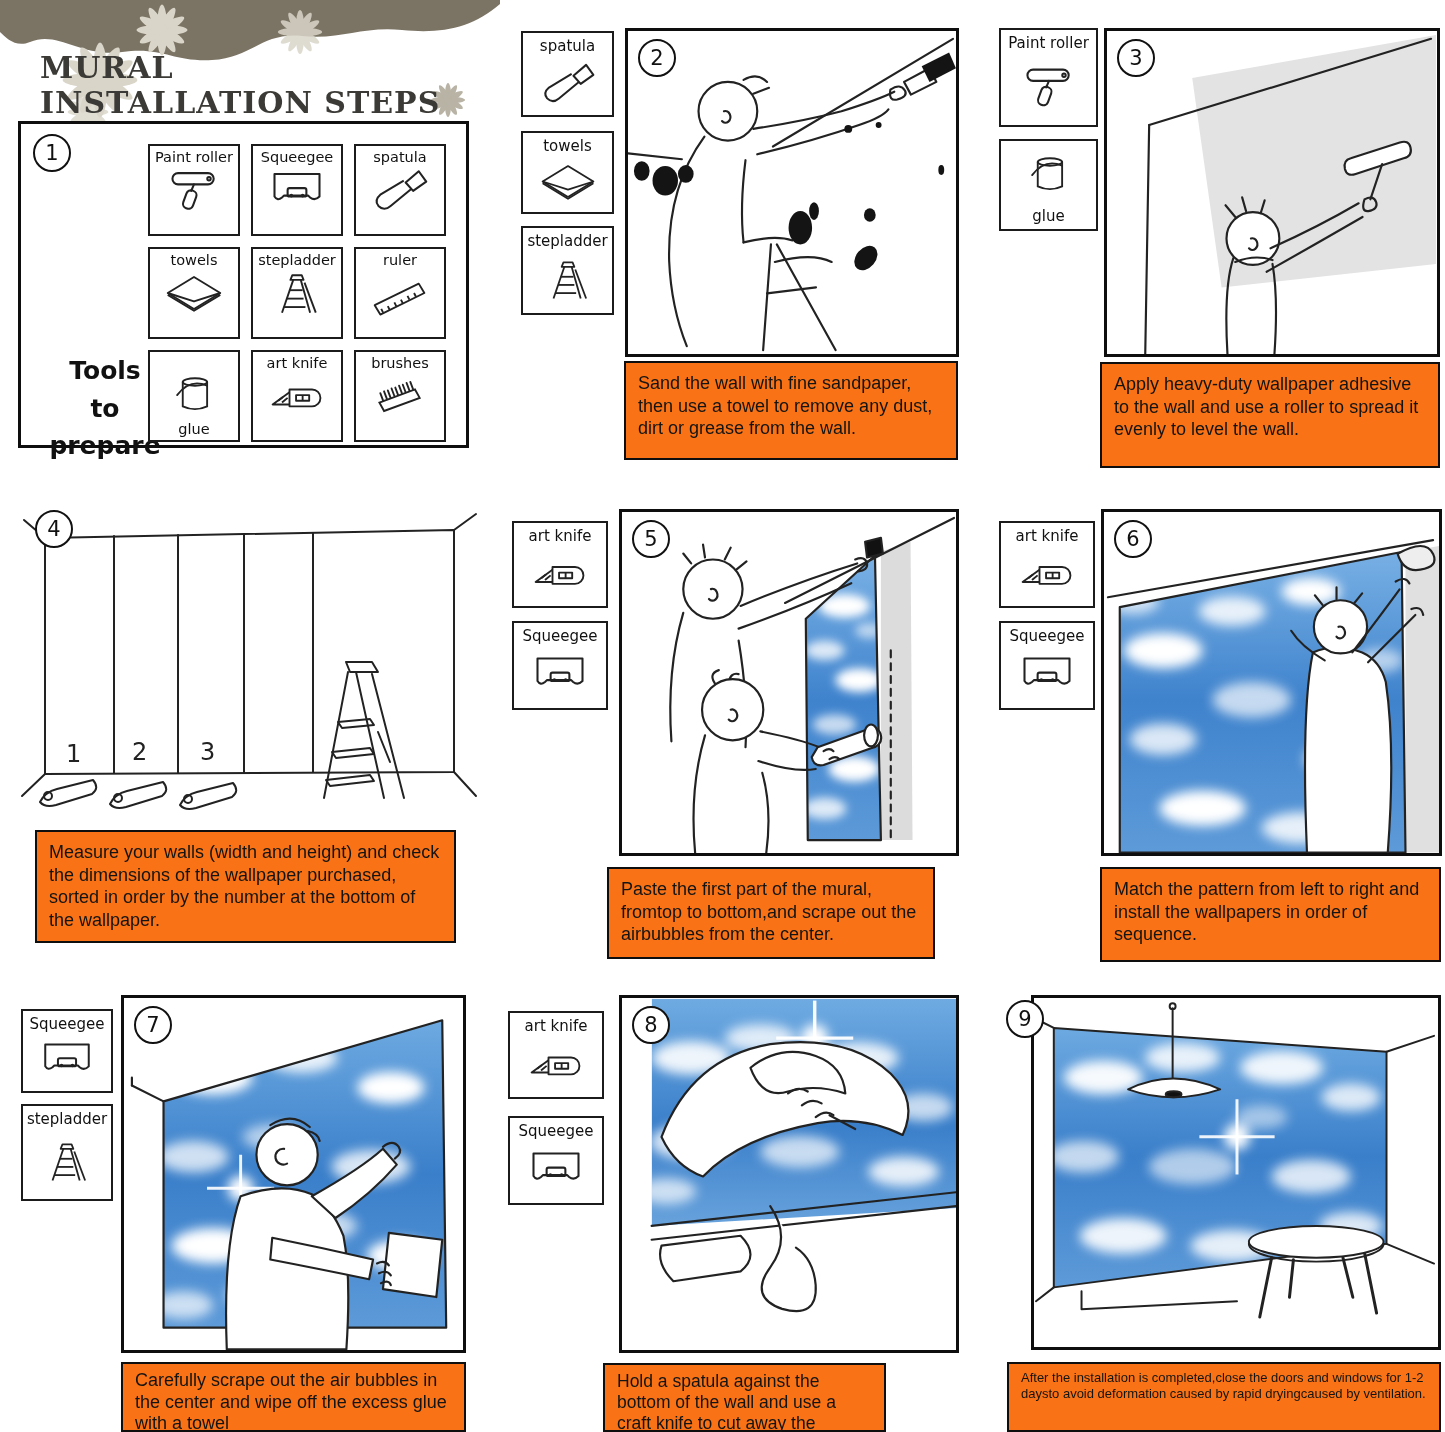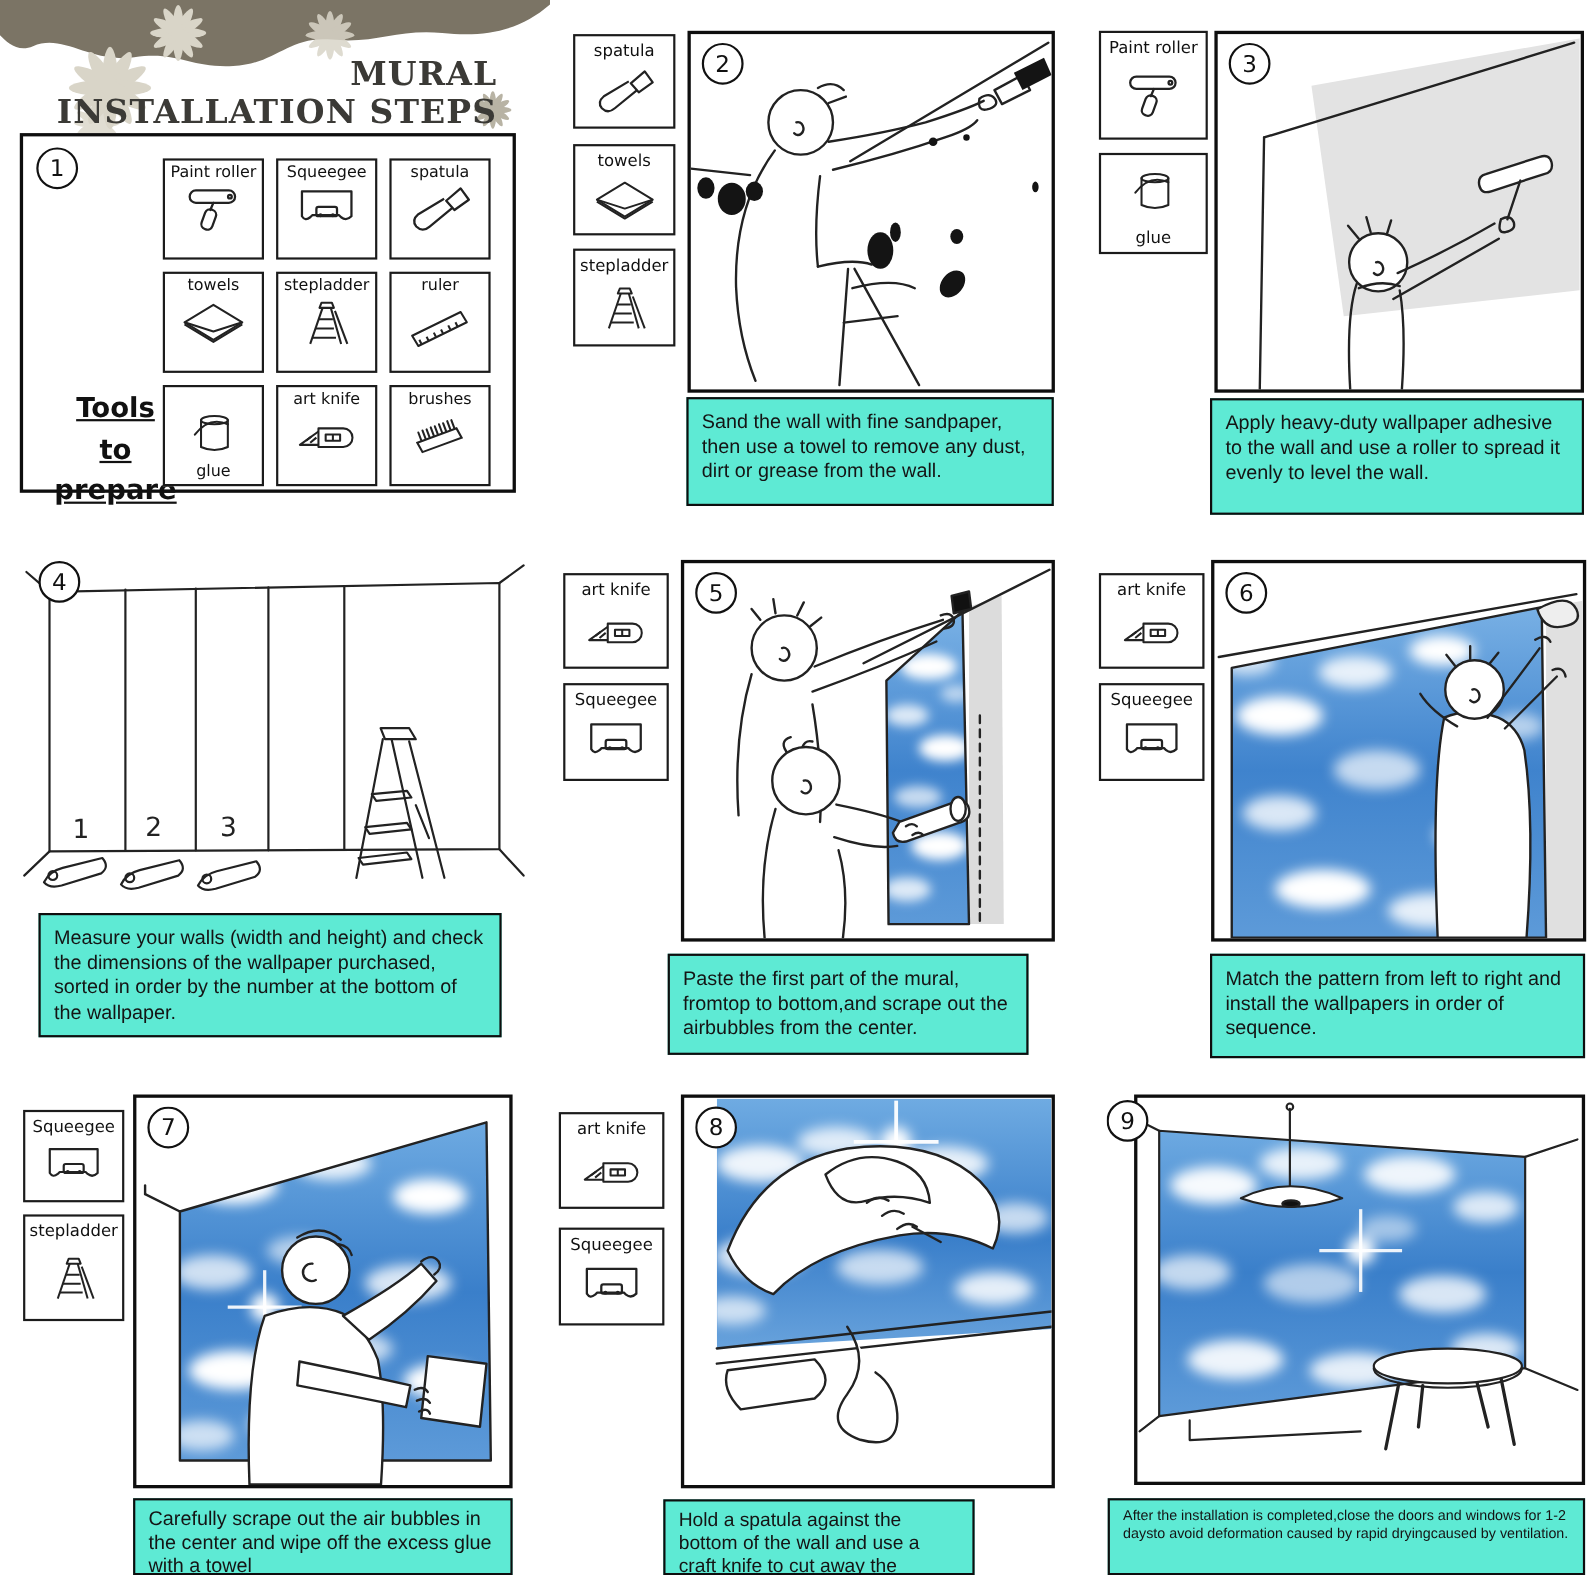--- a/index.html
+++ b/index.html
@@ -1,35 +1,35 @@
 <!DOCTYPE html>
 <html><head>
 <meta charset="utf-8">
 <style>
   html,body{margin:0;padding:0;background:#fff;}
   .stage{position:relative;width:1445px;height:1432px;background:#fff;overflow:hidden;
          font-family:"Liberation Sans",sans-serif;color:#111;}
   .abs{position:absolute;}
   .panel{position:absolute;border:3px solid #0e0e0e;background:#fff;box-sizing:border-box;}
   .panel svg.ill{position:absolute;left:0;top:0;width:100%;height:100%;}
-  .caption{position:absolute;border:2.5px solid #0e0e0e;background:#5eead4;box-sizing:border-box;
+  .caption{position:absolute;border:2.5px solid #0e0e0e;background:#f97316;box-sizing:border-box;
            padding:9px 12px;font-size:18px;line-height:1.26;color:#141414;}
   .circ{position:absolute;width:34px;height:34px;border:2.2px solid #111;border-radius:50%;
         background:#fff;display:flex;align-items:center;justify-content:center;
         font-family:"DejaVu Sans",sans-serif;font-size:21px;z-index:5;}
   .toolbox{position:absolute;border:2.2px solid #1b1b1b;background:#fff;box-sizing:border-box;
            display:flex;flex-direction:column;align-items:center;padding:4px 2px;}
   .toolbox.rev{flex-direction:column-reverse;}
   .toolbox .lbl{font-family:"DejaVu Sans",sans-serif;font-size:15px;white-space:nowrap;}
   .toolbox svg{flex:1 1 auto;}
-  .title{position:absolute;left:40px;top:50px;width:412px;text-align:right;
+  .title{position:absolute;left:40px;top:50px;width:412px;text-align:left;
          font-family:"DejaVu Serif","Liberation Serif",serif;font-weight:700;
          font-size:30px;letter-spacing:1px;color:#3b3a36;z-index:3;}
   .tools-head{position:absolute;left:28px;top:228px;width:112px;text-align:center;
-         font-family:"DejaVu Sans",sans-serif;font-weight:700;font-size:25px;line-height:1.5;text-decoration:underline;}
+         font-family:"DejaVu Sans",sans-serif;font-weight:700;font-size:25px;line-height:1.5;}
   .tgrid{position:absolute;left:127px;top:20px;display:grid;
          grid-template-columns:repeat(3,92px);grid-auto-rows:92px;gap:11px;}
   .tcell{border:2.2px solid #1b1b1b;display:flex;flex-direction:column;align-items:center;
          padding:3px 2px;box-sizing:border-box;background:#fff;}
   .tcell.rev{flex-direction:column-reverse;}
   .tcell .lbl{font-family:"DejaVu Sans",sans-serif;font-size:14.5px;white-space:nowrap;}
 </style>
 </head>
 <body>
 

